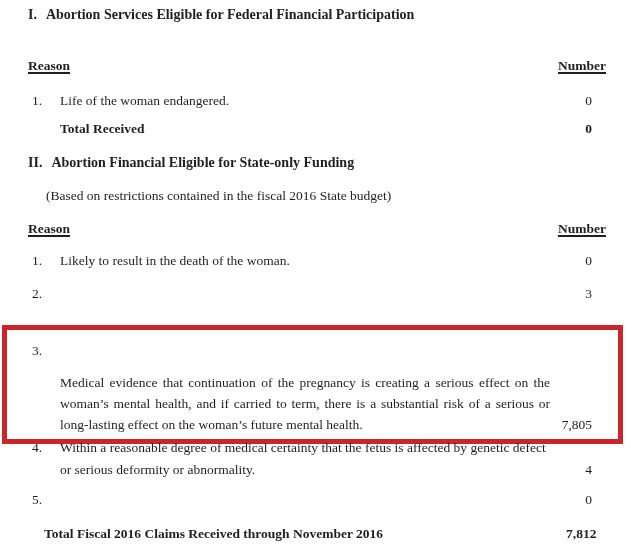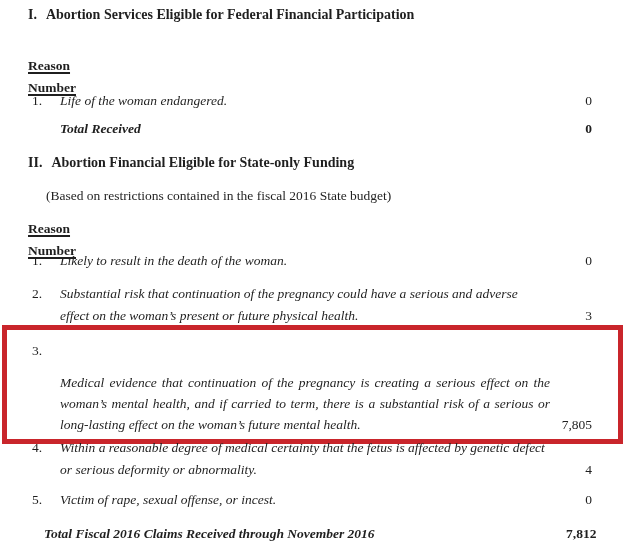--- a/index.html
+++ b/index.html
@@ -21,31 +21,30 @@
     gap: 9px;
     font-weight: bold;
     font-size: 14px;
     line-height: 17px;
   }
   .subtitle { line-height: 17px; }
   .colhead {
     display: flex;
     justify-content: space-between;
     font-weight: bold;
-    flex-direction: column;
   }
   .colhead .underlined {
     text-decoration: underline;
     text-decoration-thickness: 1.5px;
     text-underline-offset: 2px;
   }
   .number-h { margin-right: -14px; }
   .row { display: flex; align-items: flex-start; }
   .rnum { flex: none; width: 32px; padding-left: 4px; }
-  .rtext { flex: none; width: 490px; font-style: italic; }
+  .rtext { flex: none; width: 490px; }
   .rtext.justify { text-align: justify; margin-top: 32px; }
   .rtext.wide { width: 522px; margin-left: 16px; }
   .rval { flex: 1; text-align: right; align-self: flex-end; }
   .bold { font-weight: bold; }
   .redbox {
     position: absolute;
     left: 2px;
     right: 17px;
     top: 325px;
     border: 5px solid #c9252b;
@@ -95,41 +94,39 @@
   </div>
 
   <div class="abs row" style="top:250px">
     <span class="rnum">1.</span>
     <span class="rtext">Likely to result in the death of the woman.</span>
     <span class="rval">0</span>
   </div>
 
   <div class="abs row" style="top:283px">
     <span class="rnum">2.</span>
-    <span class="rtext">Substantial risk that continuation of the pregnancy could have a serious and adverse effect on the woman’s present or future physical health.</span>
     <span class="rval">3</span>
   </div>
 
   <div class="redbox">
     <div class="row">
       <span class="rnum">3.</span>
       <span class="rtext justify">Medical evidence that continuation of the pregnancy is creating a serious effect on the woman’s mental health, and if carried to term, there is a substantial risk of a serious or long-lasting effect on the woman’s future mental health.</span>
       <span class="rval">7,805</span>
     </div>
   </div>
 
   <div class="abs row" style="top:437px">
     <span class="rnum">4.</span>
     <span class="rtext">Within a reasonable degree of medical certainty that the fetus is affected by genetic defect or serious deformity or abnormality.</span>
     <span class="rval">4</span>
   </div>
 
   <div class="abs row" style="top:489px">
     <span class="rnum">5.</span>
-    <span class="rtext">Victim of rape, sexual offense, or incest.</span>
     <span class="rval">0</span>
   </div>
 
   <div class="abs row" style="top:523px">
     <span class="rtext wide bold">Total Fiscal 2016 Claims Received through November 2016</span>
     <span class="rval bold">7,812</span>
   </div>
 
 </div>
 

